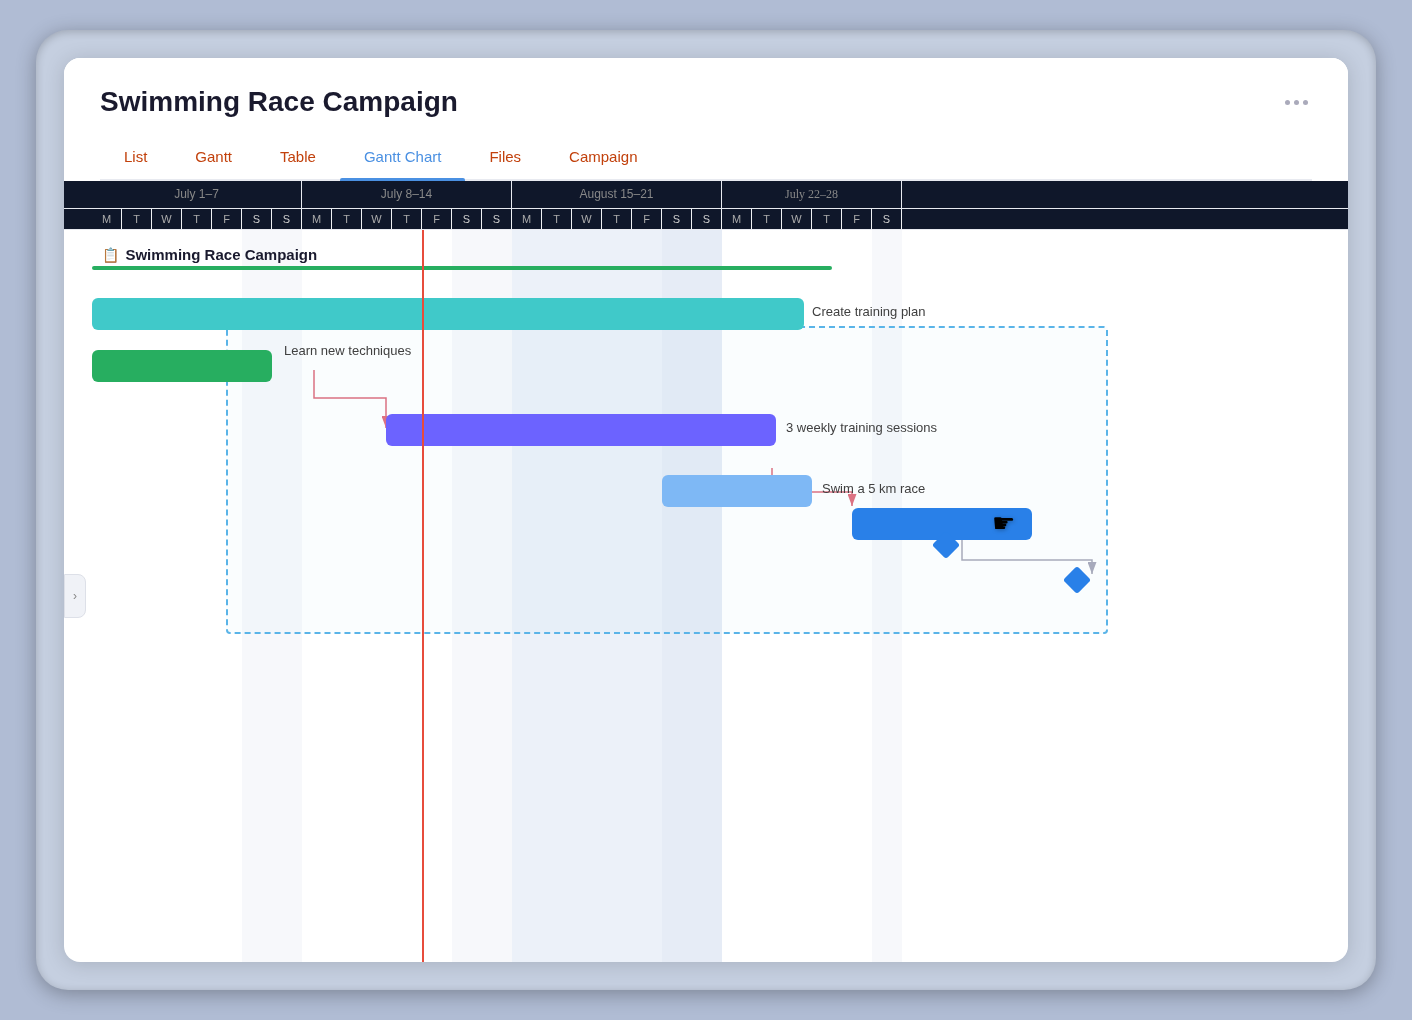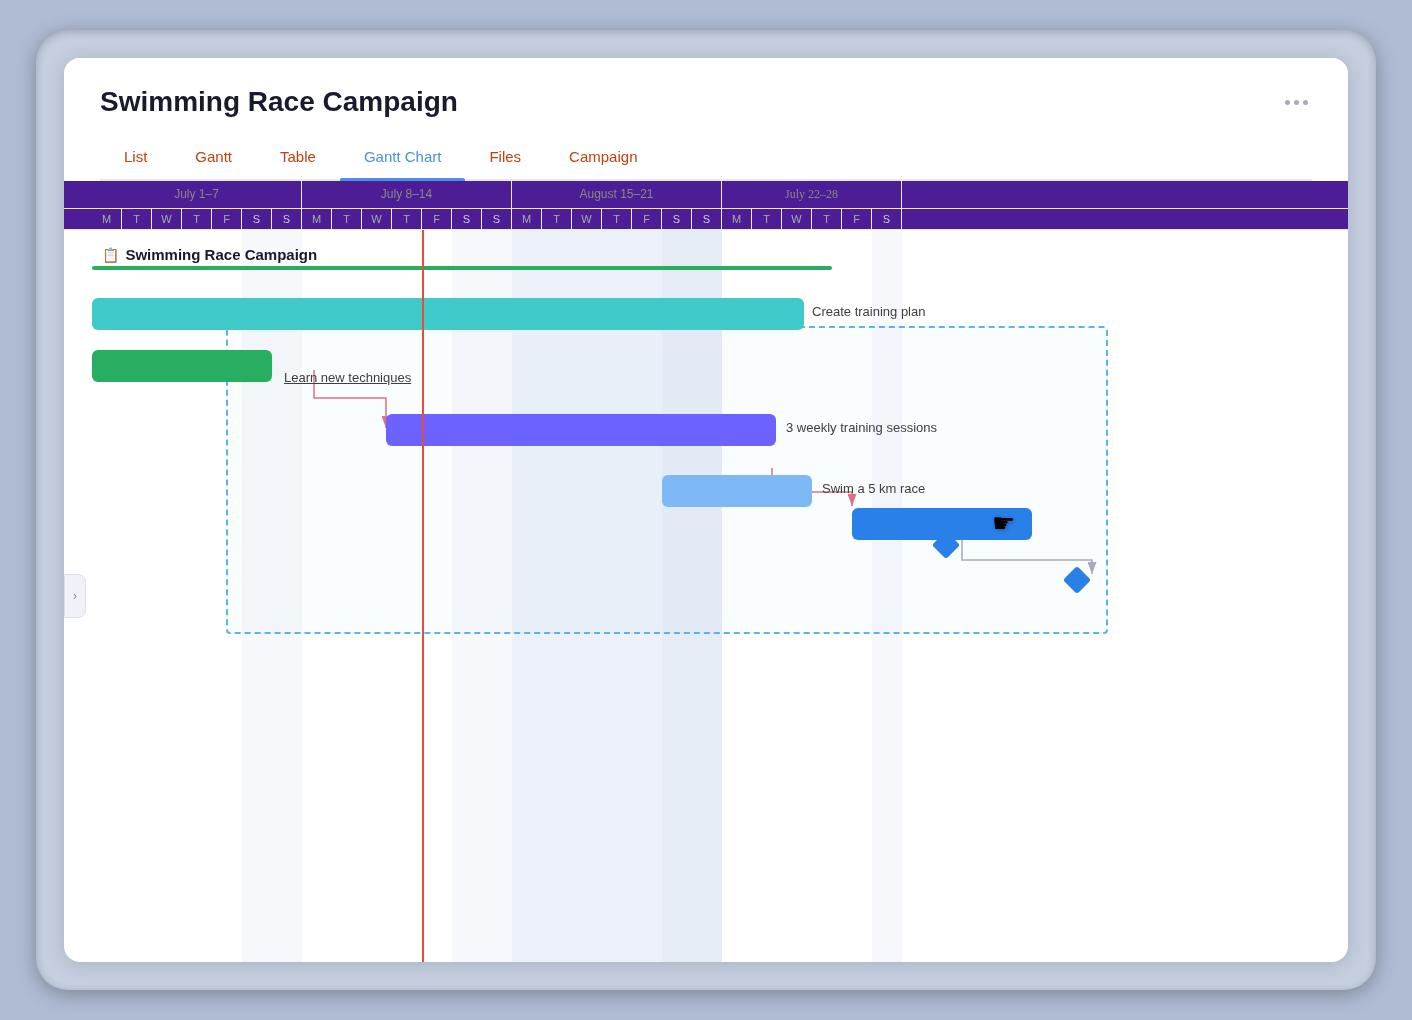--- a/index.html
+++ b/index.html
@@ -107,21 +107,21 @@
     .gantt-container {
       flex: 1;
       overflow: hidden;
       position: relative;
       display: flex;
       flex-direction: column;
     }
 
     
     .date-header {
-      background: #4c1d95;
+      background: #0f172a;
       border-bottom: 1px solid #e8eaf0;
       display: flex;
       flex-direction: column;
     }
 
     .date-weeks {
       display: flex;
       border-bottom: 1px solid #e8eaf0;
     }
 
@@ -461,21 +461,21 @@
           </div>
 
           <div class="campaign-bar-line" style="left: 0px; top: 36px; width: 740px;"></div>
 
           <div class="bar-cyan" style="left: 0px; top: 68px; width: 712px;"></div>
           <div class="bar-label" style="left: 720px; top: 74px;">
             <span>Create training plan</span>
           </div>
 
           <div class="bar-green" style="left: 0px; top: 120px; width: 180px;"></div>
-          <div class="bar-label" style="left: 192px; top: 140px; text-decoration: underline;">
+          <div class="bar-label" style="left: 192px; top: 113px;">
             <span>Learn new techniques</span>
           </div>
 
           <div class="bar-purple" style="left: 294px; top: 184px; width: 390px;"></div>
           <div class="bar-label" style="left: 694px; top: 190px;">
             <span>3 weekly training sessions</span>
           </div>
 
           <div class="bar-lightblue" style="left: 570px; top: 245px; width: 150px;"></div>
           <div class="bar-label" style="left: 730px; top: 251px;">

